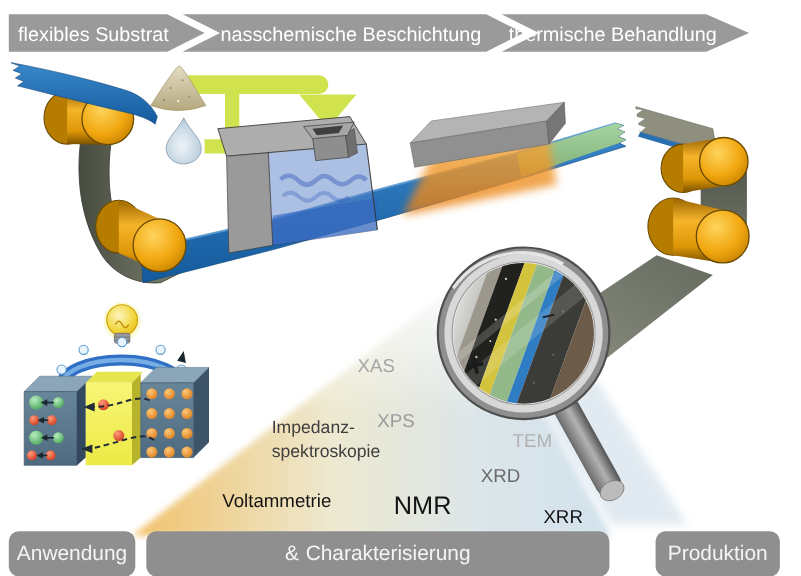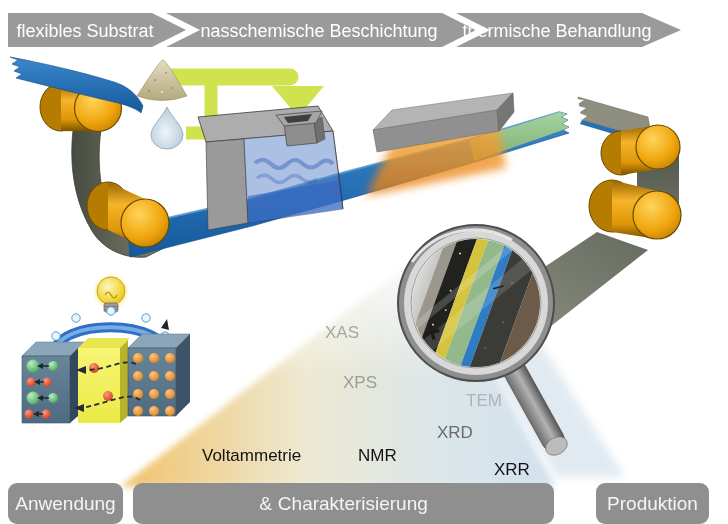--- a/index.html
+++ b/index.html
@@ -6,21 +6,21 @@
   #stage{position:relative;width:728px;height:524px;overflow:hidden;background:#ffffff;
          font-family:"Liberation Sans",sans-serif;text-decoration:underline;}
   svg text{font-family:"Liberation Sans",sans-serif;}
   .label{position:absolute;font-family:"Liberation Sans",sans-serif;white-space:nowrap;}
   .m-xas{left:325px;top:323px;font-size:17px;color:#a6a6a6;}
   .m-imp{left:247px;top:379px;font-size:16px;color:#3e3e3e;line-height:21px;}
   .m-xps{left:343px;top:373px;font-size:17px;color:#9c9c9c;}
   .m-tem{left:466px;top:391px;font-size:17px;color:#b2b2b2;}
   .m-xrd{left:437px;top:423px;font-size:17px;color:#6b6b6b;}
   .m-volt{left:202px;top:446px;font-size:17px;color:#131313;text-align:center;}
-  .m-nmr{left:358px;top:446px;font-size:17px;color:#131313;}
+  .m-nmr{left:358px;top:446px;font-size:23px;color:#131313;}
   .m-xrr{left:494px;top:460px;font-size:17px;color:#131313;}
   .fbox{position:absolute;top:483px;height:41px;background:#8f8f8f;border-radius:9px;
         display:flex;align-items:center;justify-content:center;color:#f4f4f4;font-size:19px;}
   .fbox-left{left:8px;width:115px;}
   .fbox-center{left:133px;width:421px;}
   .fbox-right{left:596px;width:113px;}
   .fbox span{padding:0 3px;}
   .electro{color:#e8a41e;}
   .struct{color:#2e6cba;}
 </style>
@@ -343,20 +343,24 @@
         <path d="M408,332 L522,238" stroke="#ffffff" stroke-width="7" opacity="0.18"></path>
         <text x="426" y="344" font-size="30" font-weight="bold" fill="#1b1b1b" transform="rotate(-14 426 344)">+</text>
         <text x="494" y="296" font-size="22" fill="#1e1e1e" transform="rotate(-14 494 296)">−</text>
       </g>
       <path d="M412,262 A76,76 0 0 1 512,240" fill="none" stroke="#f7f7f7" stroke-width="3" opacity="0.8"></path>
     </g>
   </svg>
 
   
   <div class="label m-xas">XAS</div>
+  <div class="label m-imp">
+    <div>Impedanz-</div>
+    <div>spektroskopie</div>
+  </div>
   <div class="label m-xps">XPS</div>
   <div class="label m-tem">TEM</div>
   <div class="label m-xrd">XRD</div>
   <div class="label m-volt">Voltammetrie</div>
   <div class="label m-nmr">NMR</div>
   <div class="label m-xrr">XRR</div>
 
   
   <div class="fbox fbox-left">
     <span>Anwendung</span>

